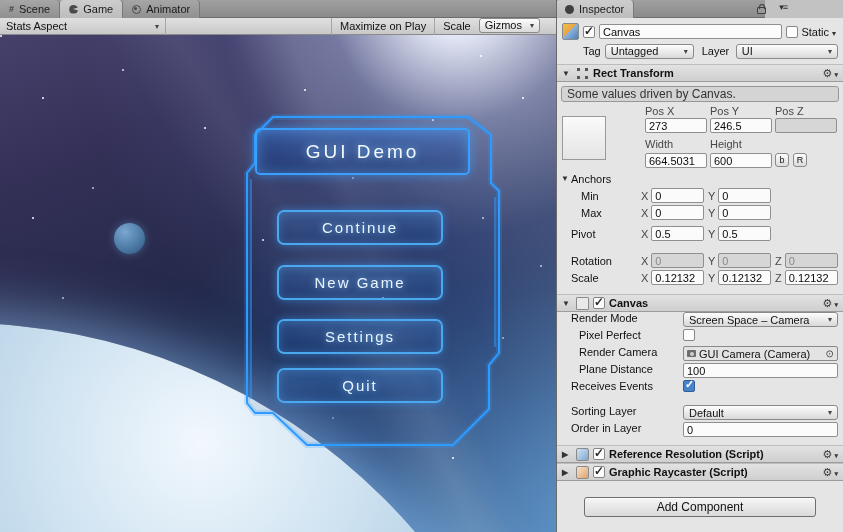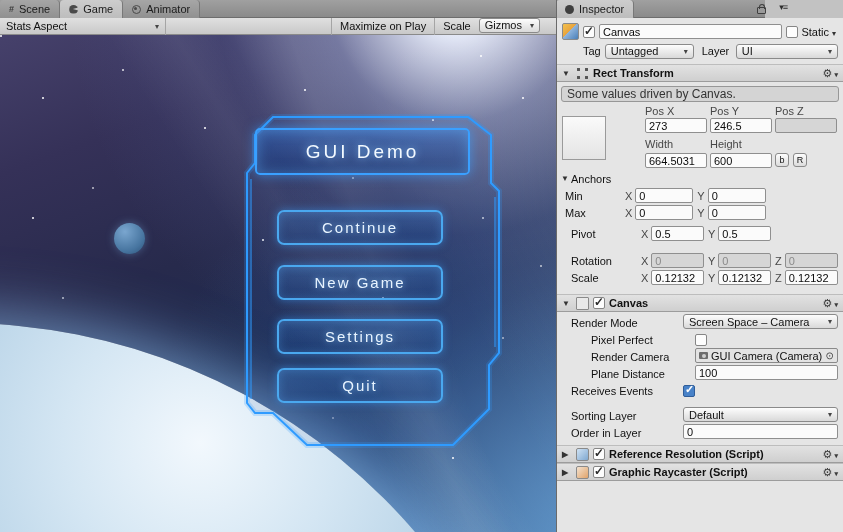--- a/index.html
+++ b/index.html
@@ -145,32 +145,32 @@
   .rt-lab{position:absolute;width:62px;height:11px;font-size:11px;color:#474747}
   .r1{top:1px}.r2{top:14px;height:15px}.r3{top:34px}.r4{top:49px;height:15px}
   .rt-col .tf{position:absolute;left:0;right:0}
   .rt-btns{position:absolute;left:214px;top:49px;display:flex;gap:4px}
   .mini-btn{width:14px;height:14px;background:linear-gradient(#fdfdfd,#dcdcdc);
     border:1px solid #8a8a8a;border-radius:3px;font-size:9px;display:flex;
     align-items:center;justify-content:center;cursor:pointer}
 
   .rt-row{display:flex;align-items:center;height:17px;padding:0 5px 0 14px}
   .rt-row .lab{width:70px;flex-shrink:0}
-  .rt-row.indent{padding-left:8px}
+  .rt-row.indent{padding-left:24px}
   .rt-row.indent .lab{width:60px}
   .rt-row .fo{margin-left:-10px}
   .cells{display:flex;gap:4px;flex:1}
   .cell{flex:1;display:flex;align-items:center;gap:3px;min-width:0}
   .cell .axis{flex-shrink:0;color:#474747}
   .cell .tf{flex:1}
   .cell.empty{visibility:hidden}
 
-  .c-row{display:flex;align-items:flex-end;height:17px;padding:0 5px 0 14px}
+  .c-row{display:flex;align-items:flex-start;height:17px;padding:0 5px 0 14px}
   .c-row .lab{width:112px;flex-shrink:0}
-  .c-row.indent{padding-left:34px}
+  .c-row.indent{padding-left:22px}
   .c-row.indent .lab{width:104px}
   .c-row .dd,.c-row .tf{flex:1}
   .objf{flex:1;height:15px;background:#e3e3e3;border:1px solid #8a8a8a;border-radius:2px;
     display:flex;align-items:center;gap:3px;padding:0 3px;overflow:hidden;white-space:nowrap;cursor:pointer}
   .cam-icon{width:9px;height:7px;background:#6d6d6d;border-radius:1px;position:relative;flex-shrink:0}
   .cam-icon::after{content:"";position:absolute;left:2.5px;top:1.5px;width:4px;height:4px;border-radius:50%;background:#cfcfcf}
   .picker{margin-left:auto;font-size:10px;color:#444;cursor:pointer}
   .picker::before{content:"⊙"}
 
   .addc{display:block;margin:16px auto 0;width:232px;height:20px;
@@ -476,16 +476,17 @@
         <span class="fo closed"></span>
         <span class="script-icon orange"></span>
         <span class="cb checked"></span>
         <span>Graphic Raycaster (Script)</span>
         <span class="gear-wrap">
           <span class="gear"></span>
           <span class="gear-arrow"></span>
         </span>
       </div>
 
+      <div class="addc">Add Component</div>
 
     </div>
   </div>
 </div>
 
 </body></html>

